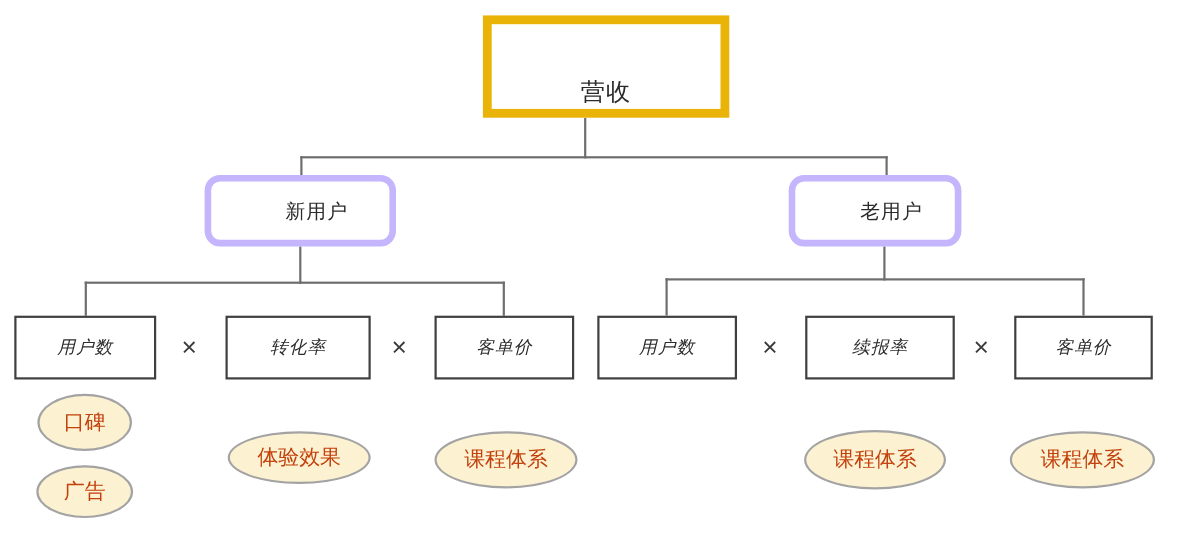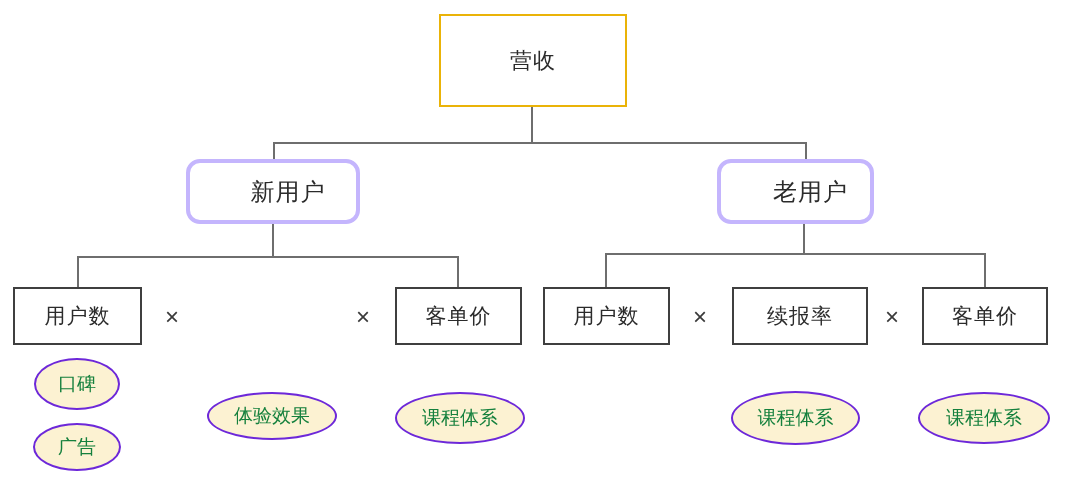--- a/index.html
+++ b/index.html
@@ -40,48 +40,50 @@
   .node {
     position: absolute;
     display: flex;
     align-items: center;
     justify-content: center;
     background: #ffffff;
     box-sizing: border-box;
     white-space: nowrap;
   }
   .node-root {
-    left: 439px; top: 14px; width: 188px; height: 93px;
-    border: 2px solid #eab308;
+    left: 439px; top: 14px; width: 224px; height: 93px;
+    border: 8px solid #eab308;
     font-size: 22px;
     letter-spacing: 1px;
+    align-items: flex-end;
   }
   .node-round {
-    border: 4px solid #c4b5fd;
+    border: 6px solid #c4b5fd;
     border-radius: 14px;
-    font-size: 24px;
+    font-size: 18px;
     letter-spacing: 1px;
     padding-left: 30px;
   }
   .node-new { left: 186px; top: 159px; width: 174px; height: 65px; }
   .node-old { left: 717px; top: 159px; width: 157px; height: 65px; }
 
   .factor {
     position: absolute;
     top: 287px;
     height: 58px;
     border: 2px solid #3f3f3f;
     background: #ffffff;
     box-sizing: border-box;
     display: flex;
     align-items: center;
     justify-content: center;
-    font-size: 21px;
+    font-size: 16px;
     letter-spacing: 1px;
     white-space: nowrap;
+    font-style: italic;
   }
   .f1 { left: 13px;  width: 129px; }
   .f2 { left: 205px; width: 132px; }
   .f3 { left: 395px; width: 127px; }
   .f4 { left: 543px; width: 127px; }
   .f5 { left: 732px; width: 136px; }
   .f6 { left: 922px; width: 126px; }
 
   .op {
     position: absolute;
@@ -94,29 +96,29 @@
     font-size: 24px;
     color: #3a3a3a;
   }
   .op1 { left: 152px; }
   .op2 { left: 343px; }
   .op3 { left: 680px; }
   .op4 { left: 872px; }
 
   .driver {
     position: absolute;
-    border: 2px solid #6d28d9;
+    border: 2px solid #a3a3a3;
     border-radius: 50%;
     background: #fcf2d2;
     box-sizing: border-box;
     display: flex;
     align-items: center;
     justify-content: center;
     font-size: 19px;
-    color: #15803d;
+    color: #c2410c;
     white-space: nowrap;
   }
   .e1 { left: 34px;  top: 358px; width: 86px;  height: 52px; }
   .e2 { left: 33px;  top: 423px; width: 88px;  height: 48px; }
   .e3 { left: 207px; top: 392px; width: 130px; height: 48px; }
   .e4 { left: 395px; top: 392px; width: 130px; height: 52px; }
   .e5 { left: 731px; top: 391px; width: 129px; height: 54px; }
   .e6 { left: 918px; top: 392px; width: 132px; height: 52px; }
 </style>
 </head>
@@ -147,20 +149,23 @@
     <span>新用户</span>
   </div>
   <div class="node node-round node-old">
     <span>老用户</span>
   </div>
 
   <div class="factor f1">
     <span>用户数</span>
   </div>
   <div class="op op1">×</div>
+  <div class="factor f2">
+    <span>转化率</span>
+  </div>
   <div class="op op2">×</div>
   <div class="factor f3">
     <span>客单价</span>
   </div>
 
   <div class="factor f4">
     <span>用户数</span>
   </div>
   <div class="op op3">×</div>
   <div class="factor f5">

